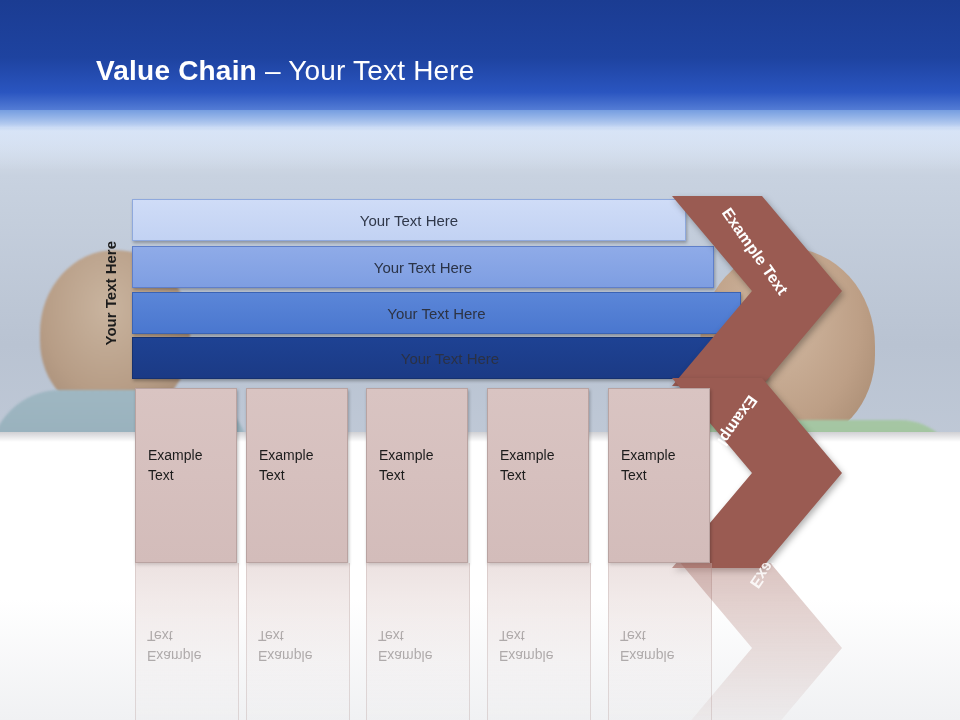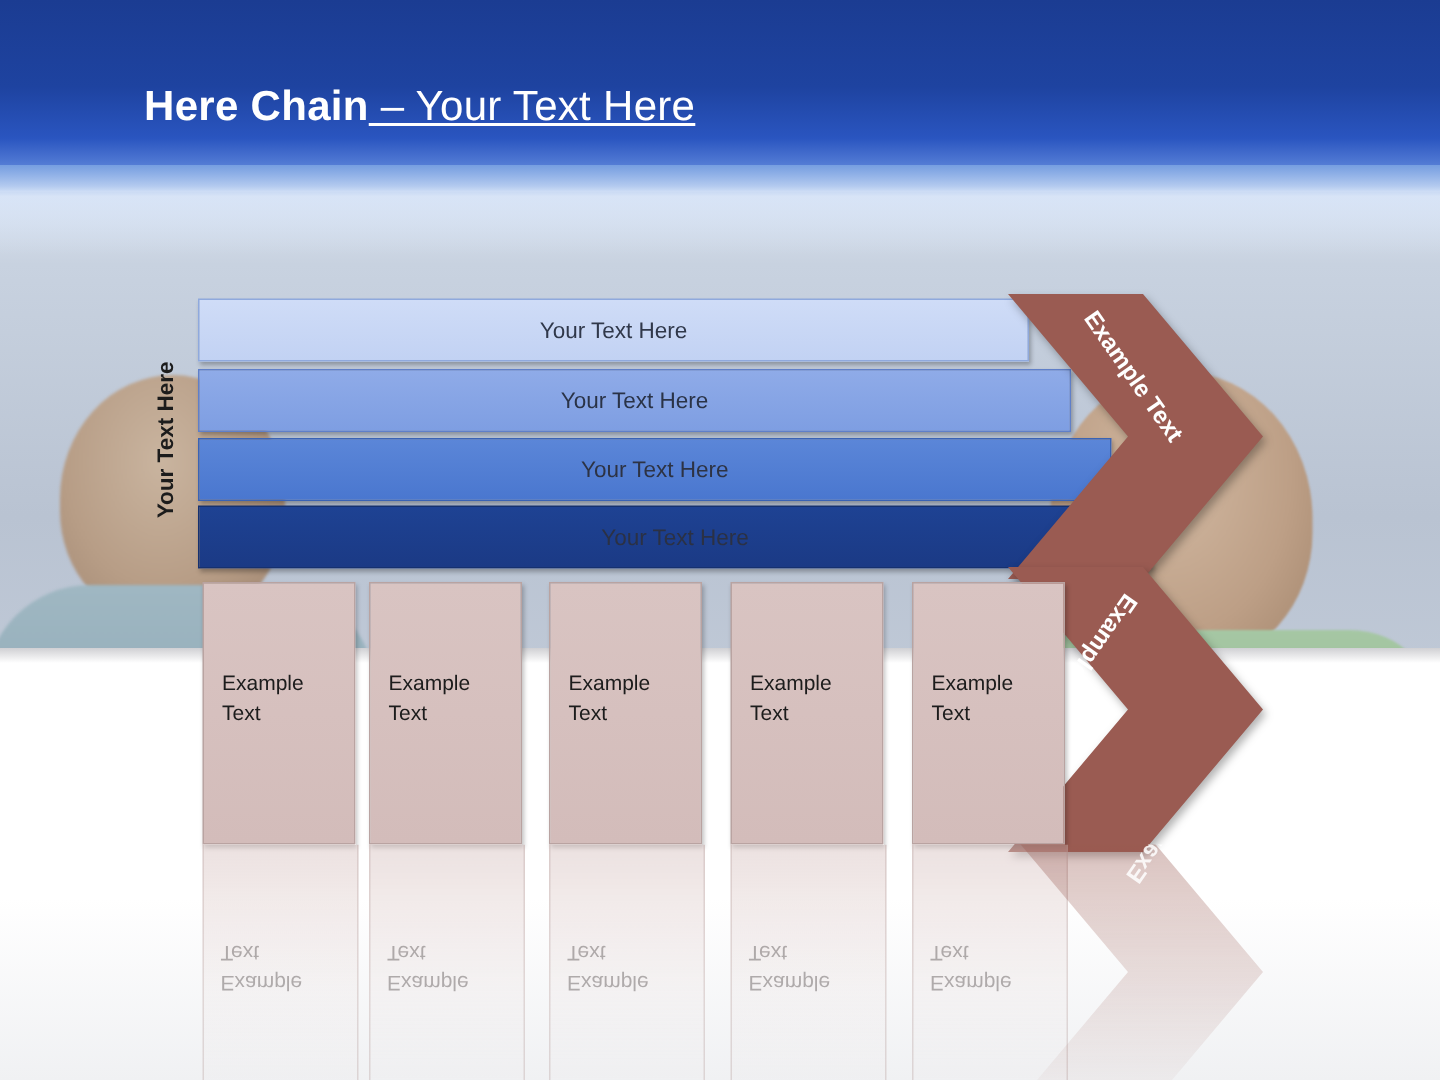--- a/index.html
+++ b/index.html
@@ -138,21 +138,21 @@
   .title {
     position: absolute;
     left: 96px;
     top: 55px;
     font-size: 28px;
     color: #ffffff;
     letter-spacing: .2px;
     white-space: nowrap;
   }
   .title b { font-weight: bold; }
-  .title span.light { font-weight: normal; text-decoration: underline; }
+  .title span.light { font-weight: normal; }
 
   
   .axis-label {
     position: absolute;
     left: 96px;
     top: 208px;
     width: 28px;
     height: 170px;
     display: flex;
     align-items: center;
@@ -296,21 +296,21 @@
     <div class="kid-mid-hands"></div>
     <div class="kid-left-hand"></div>
     <div class="kid-right-hand"></div>
   </div>
   <div class="white-board"></div>
   <div class="board-shade"></div>
 
   <div class="header"></div>
   <div class="header-fade"></div>
   <div class="title">
-    <b>Here Chain</b><span class="light"> – Your Text Here</span>
+    <b>Value Chain</b><span class="light"> – Your Text Here</span>
   </div>
 
   <div class="axis-label">
     <span>Your Text Here</span>
   </div>
 
   <div class="bar" id="bar0">
     <span class="bar-text">Your Text Here</span>
   </div>
   <div class="bar" id="bar1">

